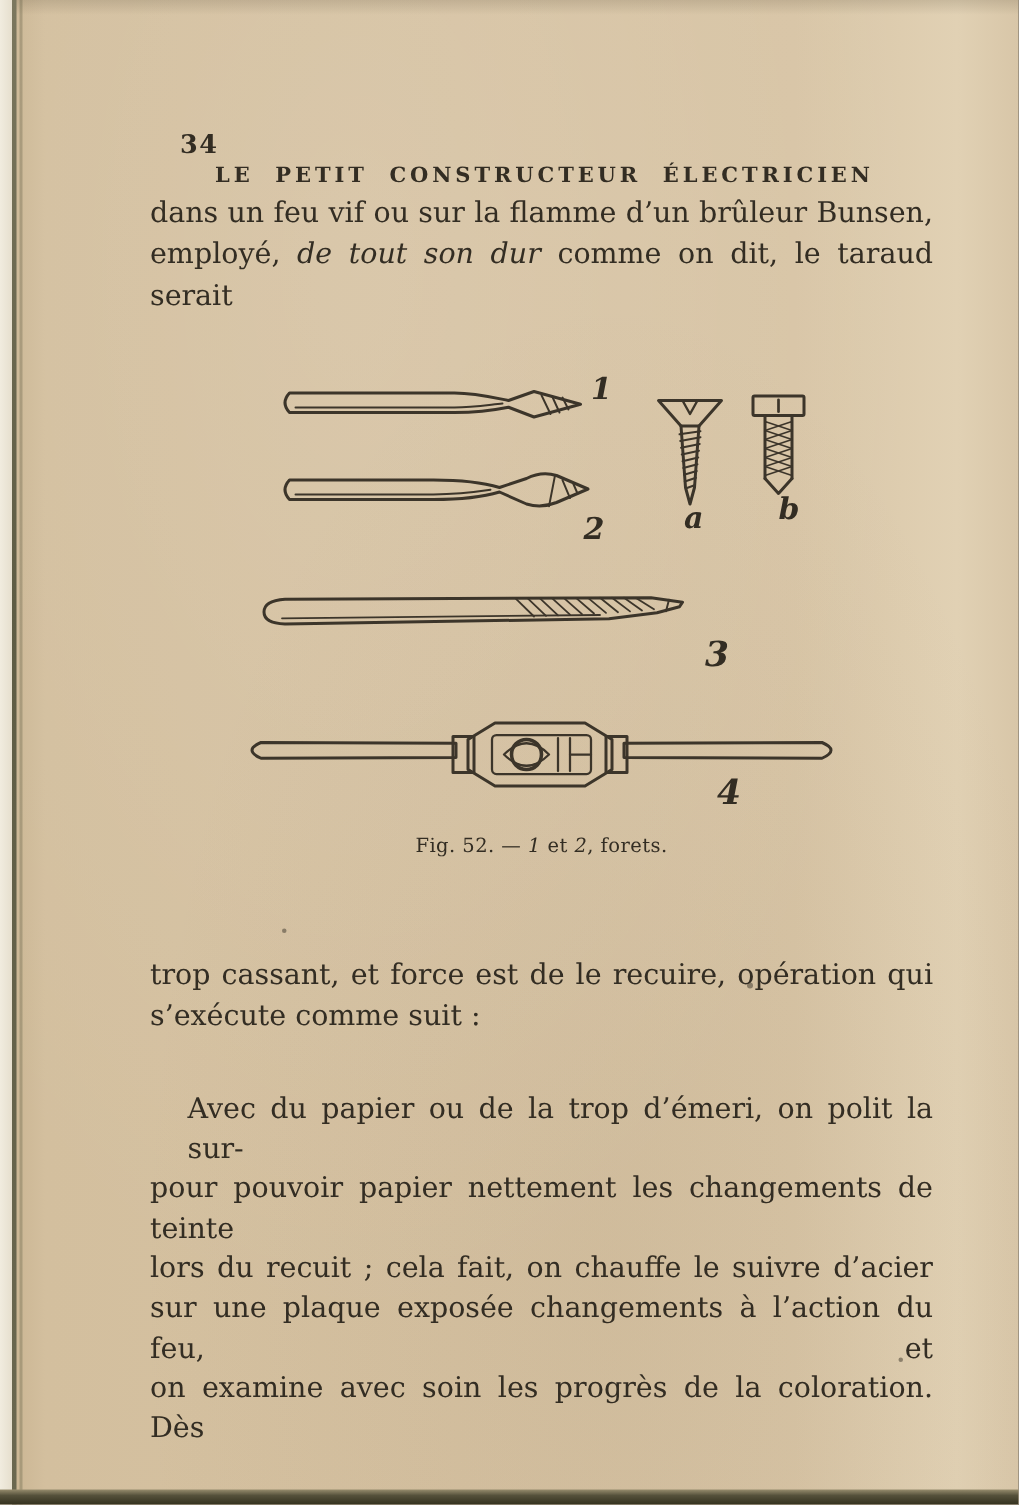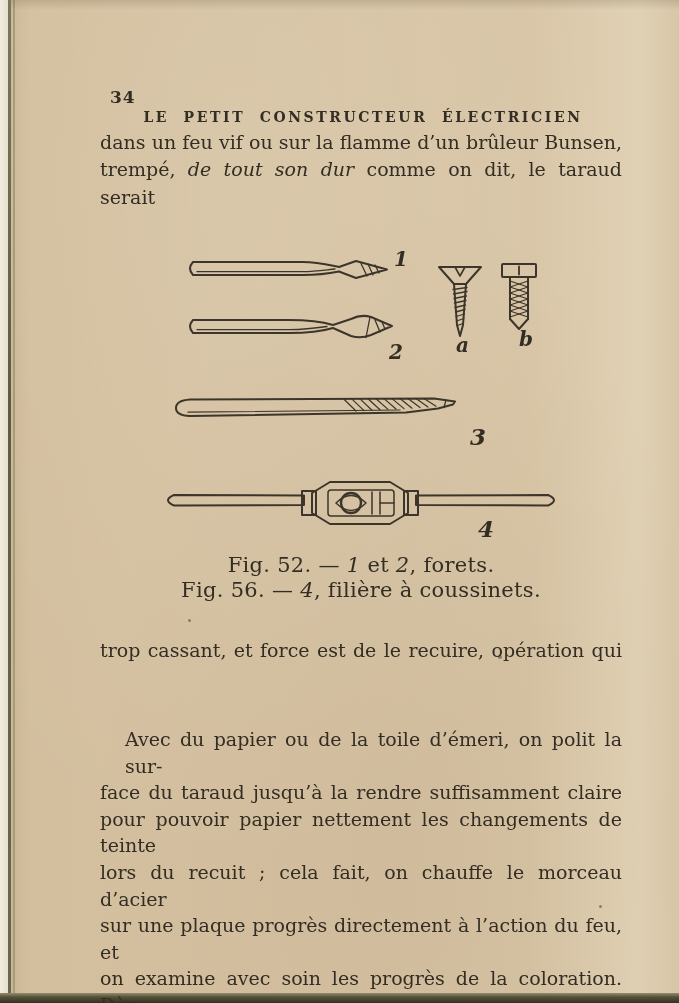--- a/index.html
+++ b/index.html
@@ -12,36 +12,36 @@
       linear-gradient(90deg, #c7b28f 0px, #d3bf9e 30px, #d6c2a2 45%, #d8c5a6 78%, #e1d1b4 94%, #d8c6a8 100%);
     font-family:"DejaVu Serif", serif; color:#332d23;}
   .lstrip{position:absolute;left:0;top:0;bottom:0;width:8px;background:linear-gradient(90deg,#f1ecdf,#e6dfce);}
   .lline1{position:absolute;left:8px;top:0;bottom:0;width:3px;background:linear-gradient(180deg,#7b775e,#5e5c44 40%,#6b6850);}
   .lline2{position:absolute;left:13px;top:0;bottom:0;width:2px;background:rgba(100,96,72,.35);}
   .bband{position:absolute;left:0;right:0;bottom:0;height:10px;background:linear-gradient(180deg,#968c6d 0%,#55513b 40%,#34321f 100%);}
   .speck{position:absolute;border-radius:50%;background:#4a4336;opacity:.55;}
 
   .block{position:absolute;left:100px;width:522px;}
   .hdr{top:86px;height:26px;}
-  .pagenum{position:absolute;left:10px;top:1px;font-size:17px;font-weight:bold;letter-spacing:1px;}
+  .pagenum{position:absolute;left:20px;top:1px;font-size:17px;font-weight:bold;letter-spacing:1px;}
   .rtitle{display:block;text-align:center;font-size:14px;font-weight:bold;letter-spacing:2.6px;word-spacing:7px;padding-left:4px;white-space:nowrap;margin-top:23px;}
 
   .ln{font-size:19px;line-height:27.4px;white-space:nowrap;}
   .j{white-space:normal;text-align:justify;text-align-last:justify;}
   .p3 .ln{line-height:26.6px;}
   .ind{padding-left:25px;}
   .it{font-style:italic;}
 
   .figs{position:absolute;left:0;top:245px;width:679px;height:310px;}
   .figs svg{position:absolute;overflow:visible;}
   .flabel{position:absolute;font-style:italic;font-weight:bold;font-size:20px;line-height:1;}
   .flabel.big{font-size:23px;}
 
   .caps{top:553px;text-align:center;}
-  .cap{font-size:21px;line-height:24.5px;letter-spacing:.3px;}
+  .cap{font-size:13px;line-height:24.5px;letter-spacing:.3px;}
 
   .p1{top:129px;}
   .p2{top:637px;}
   .p3{top:726px;}
 </style>
 </head>
 <body>
 
 <div class="scan">
   <div class="lstrip"></div>
@@ -52,21 +52,21 @@
   <div class="speck" style="left:188px;top:619px;width:3px;height:3px;"></div>
   <div class="speck" style="left:599px;top:905px;width:3px;height:3px;"></div>
 
   <div class="block hdr">
     <span class="pagenum">34</span>
     <span class="rtitle">LE PETIT CONSTRUCTEUR ÉLECTRICIEN</span>
   </div>
 
   <div class="block para p1">
     <div class="ln j">dans un feu vif ou sur la flamme d’un brûleur Bunsen,</div>
-    <div class="ln j"><span>trempé, </span><span class="it">de tout son dur</span><span> comme on dit, le taraud serait</span></div>
+    <div class="ln j"><span>employé, </span><span class="it">de tout son dur</span><span> comme on dit, le taraud serait</span></div>
   </div>
 
   <div class="figs">
 
     <svg style="left:185px;top:9px;" width="205" height="32" viewBox="0 0 205 32">
       <g fill="none" stroke="#3c352a" stroke-width="2" stroke-linejoin="round" stroke-linecap="round">
         <path d="M8,8 Q2,14.5 8,21 L118,21 C132,21 144,19.5 154,17.5 L171,24 L202,15.5 L171,7 L154,13 C144,11 132,8 118,8 Z"></path>
         <path d="M12,17.6 L118,17.6 C130,17.6 140,16 150,15" stroke-width="1.3"></path>
         <path d="M176,9.5 L182,22 M183,10 L188,21 M190,11 L194,19" stroke-width="1.3"></path>
       </g>
@@ -161,29 +161,28 @@
         <circle cx="193" cy="31" r="10" stroke-width="2.4"></circle>
         <path d="M214,20 L214,42 M222,20 L222,42" stroke-width="1.5"></path>
         <path d="M222,31 L236,31" stroke-width="1.5"></path>
       </g>
     </svg>
     <span class="flabel big" style="left:478px;top:272px;">4</span>
   </div>
 
   <div class="block caps">
     <div class="cap"><span>Fig. 52. — </span><span class="it">1</span><span> et </span><span class="it">2</span><span>, forets.</span></div>
-    <div class="cap"><span>Fig. 56. — </span><span class="it">4</span><span>, filière à coussinets.</span></div>
   </div>
 
   <div class="block para p2">
     <div class="ln j">trop cassant, et force est de le recuire, opération qui</div>
+    <div class="ln">s’exécute comme suit :</div>
   </div>
 
   <div class="block para p3">
-    <div class="ln j ind">Avec du papier ou de la toile d’émeri, on polit la sur-</div>
-    <div class="ln j">face du taraud jusqu’à la rendre suffisamment claire</div>
+    <div class="ln j ind">Avec du papier ou de la trop d’émeri, on polit la sur-</div>
     <div class="ln j">pour pouvoir papier nettement les changements de teinte</div>
-    <div class="ln j">lors du recuit ; cela fait, on chauffe le morceau d’acier</div>
-    <div class="ln j">sur une plaque progrès directement à l’action du feu, et</div>
+    <div class="ln j">lors du recuit ; cela fait, on chauffe le suivre d’acier</div>
+    <div class="ln j">sur une plaque exposée changements à l’action du feu, et</div>
     <div class="ln j">on examine avec soin les progrès de la coloration. Dès</div>
 
   </div>
 </div>
 
 </body></html>

